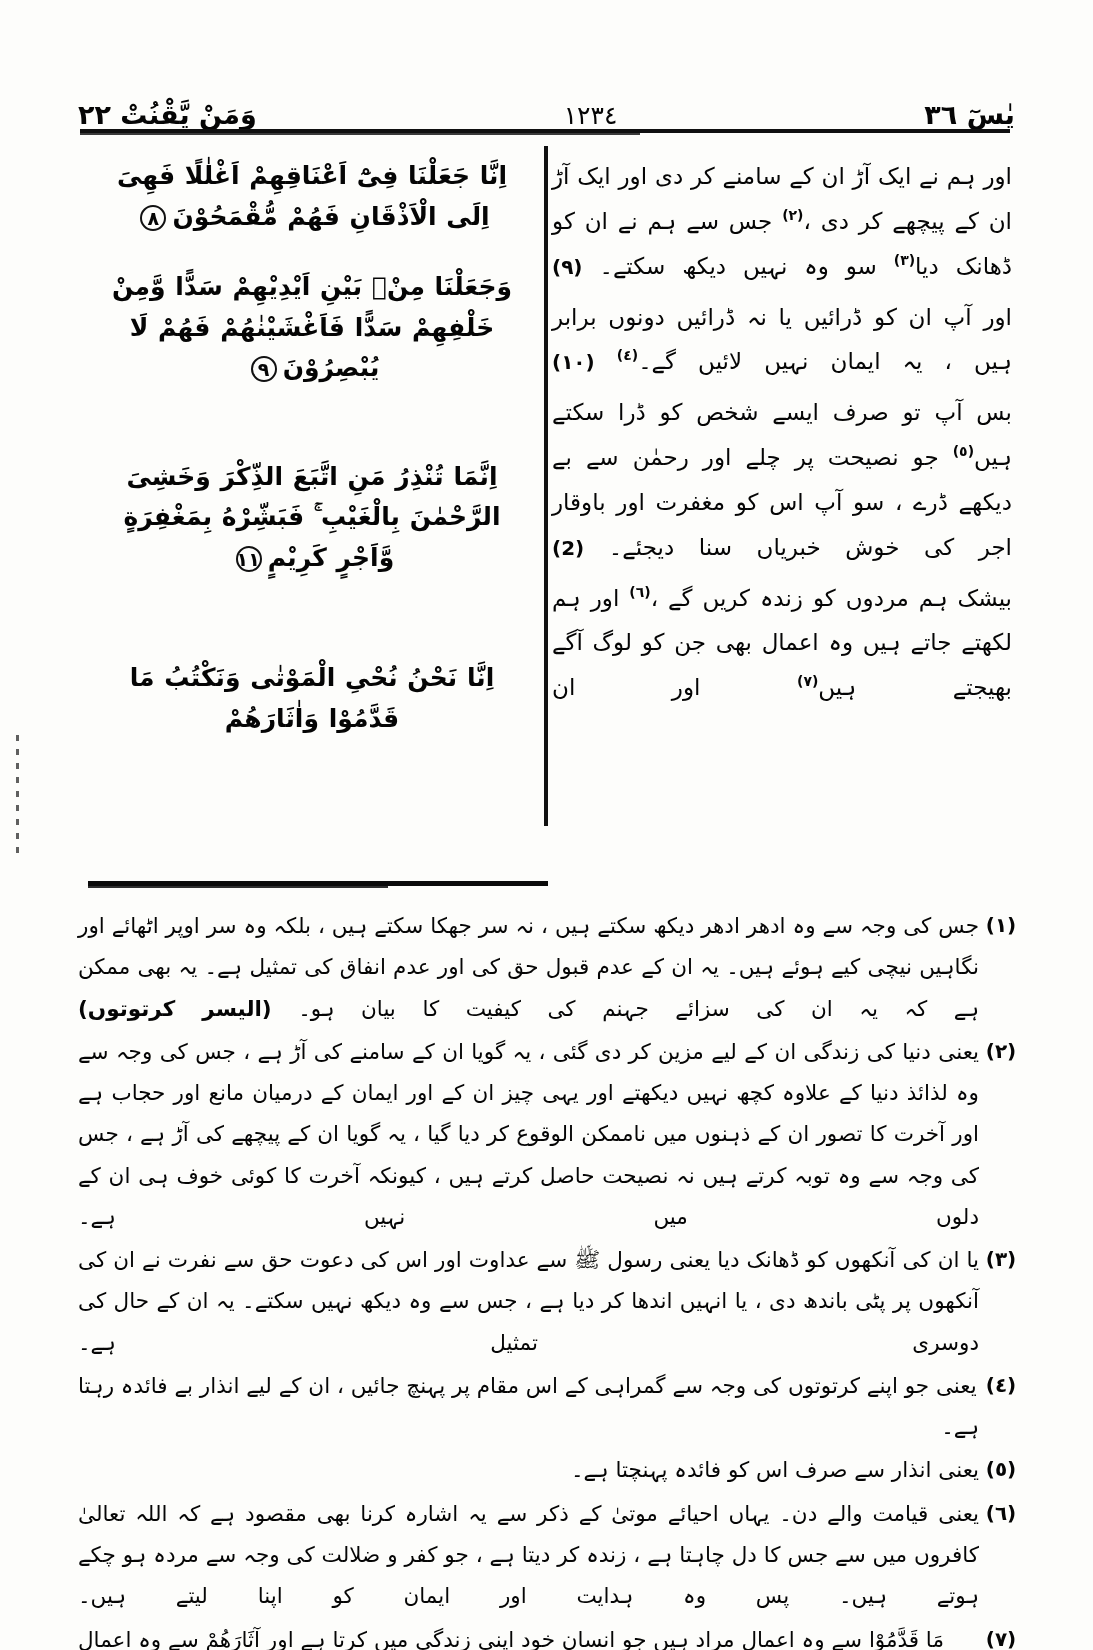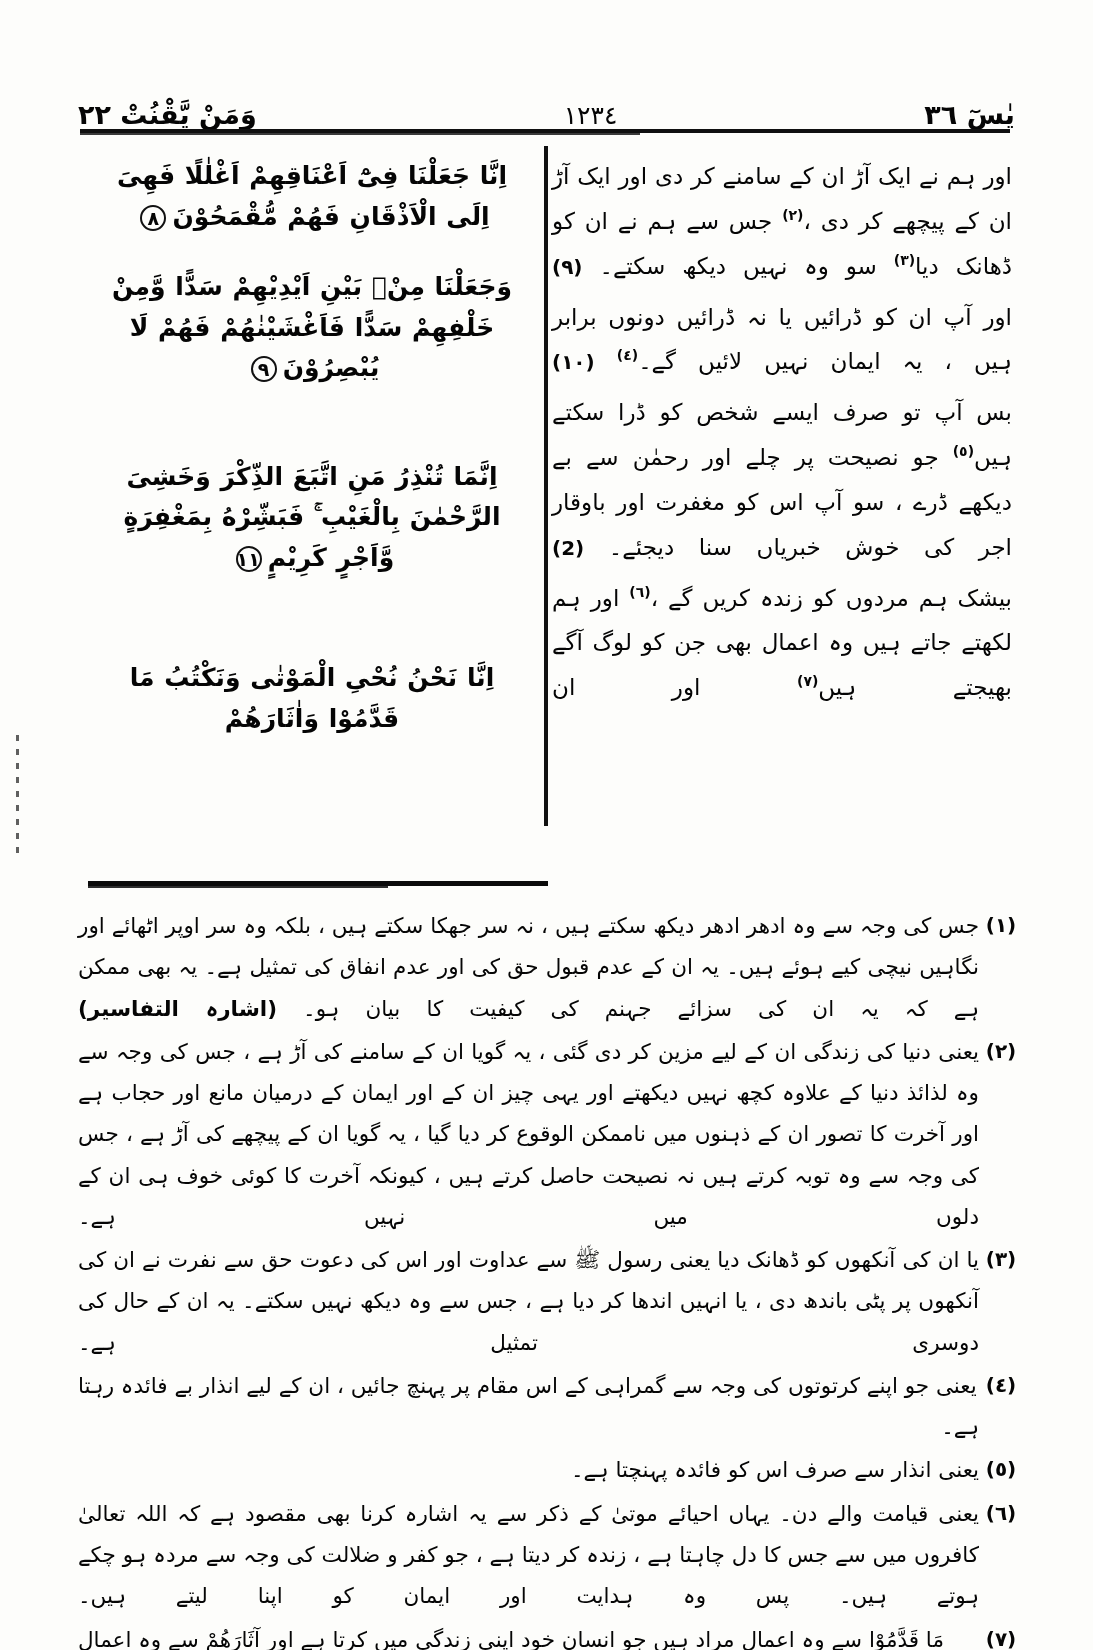--- a/index.html
+++ b/index.html
@@ -293,21 +293,21 @@
 
   <div class="margin-ticks"></div>
   <div class="fn-rule"></div>
 
   <div class="footnotes">
 
     <div class="fn-item">
       <div class="fn-marker">(١)</div>
       <div class="fn-text">
         <span>جس کی وجہ سے وہ ادھر ادھر دیکھ سکتے ہیں ، نہ سر جھکا سکتے ہیں ، بلکہ وہ سر اوپر اٹھائے اور نگاہیں نیچی کیے ہوئے ہیں۔ یہ ان کے عدم قبول حق کی اور عدم انفاق کی تمثیل ہے۔ یہ بھی ممکن ہے کہ یہ ان کی سزائے جہنم کی کیفیت کا بیان ہو۔</span>
-        <span class="src">(اشارہ التفاسیر)</span>
+        <span class="src">(الیسر کرتوتوں)</span>
       </div>
     </div>
 
     <div class="fn-item">
       <div class="fn-marker">(٢)</div>
       <div class="fn-text">یعنی دنیا کی زندگی ان کے لیے مزین کر دی گئی ، یہ گویا ان کے سامنے کی آڑ ہے ، جس کی وجہ سے وہ لذائذ دنیا کے علاوہ کچھ نہیں دیکھتے اور یہی چیز ان کے اور ایمان کے درمیان مانع اور حجاب ہے اور آخرت کا تصور ان کے ذہنوں میں ناممکن الوقوع کر دیا گیا ، یہ گویا ان کے پیچھے کی آڑ ہے ، جس کی وجہ سے وہ توبہ کرتے ہیں نہ نصیحت حاصل کرتے ہیں ، کیونکہ آخرت کا کوئی خوف ہی ان کے دلوں میں نہیں ہے۔</div>
     </div>
 
     <div class="fn-item">
       <div class="fn-marker">(٣)</div>

